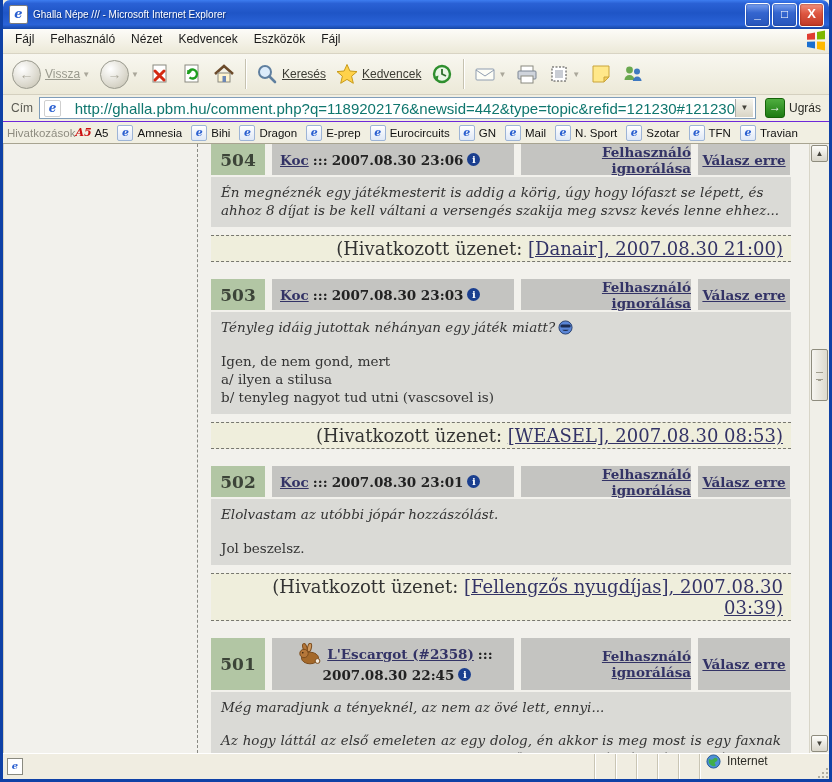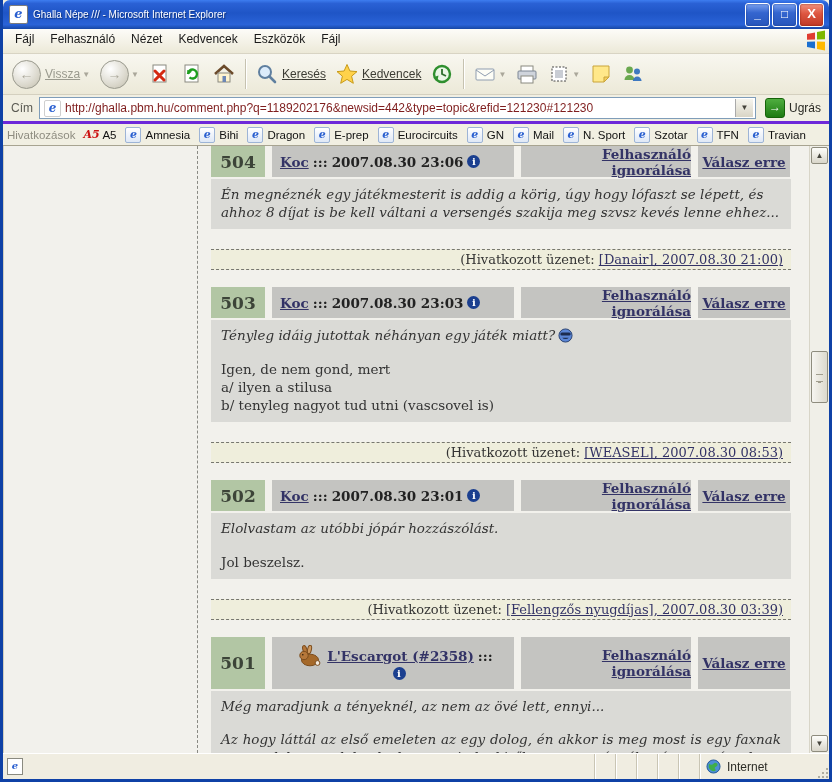--- a/index.html
+++ b/index.html
@@ -26,31 +26,31 @@
   .tbtn{display:flex;align-items:center;padding:2px 4px;margin:0 1px;font-size:12px;color:#3c3c34;}
   .tbtn .lbl{margin-left:4px;text-decoration:underline;}
   .tbtn.disabled{color:#9a9a8e;}
   .navcircle{width:27px;height:27px;border-radius:50%;border:1px solid #9a9a8e;
     background:radial-gradient(circle at 35% 30%,#ffffff,#d6d3c6 70%,#b8b5a6 100%);
     display:flex;align-items:center;justify-content:center;color:#aaa79a;font-size:14px;font-weight:bold;}
   .chev{font-size:8px;color:#aaa79a;margin-left:2px;}
   .sep{width:1px;height:30px;background:#c6c2b0;margin:0 5px;box-shadow:1px 0 0 #fff;}
   .ticon{width:22px;height:22px;}
   
-  .addressbar{height:26px;flex:0 0 26px;display:flex;align-items:center;background:#f1efe2;border-bottom:3px solid #6d28d9;padding:0 4px;font-size:12px;}
+  .addressbar{height:26px;flex:0 0 26px;display:flex;align-items:center;background:#f1efe2;border-bottom:1px solid #6d28d9;padding:0 4px;font-size:12px;}
   .addr-label{color:#5a5a52;margin:0 6px 0 4px;}
   .addr-input{flex:1;display:flex;align-items:center;background:#fff;border:1px solid #7f9db9;height:20px;padding:0 2px;}
   .addr-input .ie-fav{width:15px;height:15px;margin:0 4px 0 2px;color:#2a5fd0;font:italic bold 12px/14px "DejaVu Serif",serif;text-align:center;border:1px solid #cfcfcf;border-radius:2px;background:#fff;flex:0 0 15px;}
-  .addr-url{font-size:12px;color:#7f1d1d;white-space:nowrap;overflow:hidden;flex:1;}
+  .addr-url{font-size:15px;color:#0f766e;white-space:nowrap;overflow:hidden;flex:1;text-align:right;}
   .addr-drop{width:17px;height:18px;background:linear-gradient(180deg,#f6f5ee,#d9d5c6);border-left:1px solid #aaa;text-align:center;font-size:8px;line-height:18px;color:#44423a;}
   .go-btn{display:flex;align-items:center;margin-left:5px;padding:1px 4px;font-size:12px;color:#2a2a24;}
   .go-icon{width:18px;height:18px;border-radius:3px;background:linear-gradient(180deg,#4fae3f,#1d7a12);color:#fff;text-align:center;font-weight:bold;line-height:17px;margin-right:4px;border:1px solid #156309;}
   
   .linksbar{height:21px;flex:0 0 21px;display:flex;align-items:center;background:#f1efe2;border-bottom:1px solid #a8a491;padding:0 4px;font-size:11.5px;overflow:hidden;}
-  .links-label{color:#8e8c80;margin-right:8px;}
+  .links-label{color:#8e8c80;}
   .linkitem{display:flex;align-items:center;margin-right:9px;color:#111;white-space:nowrap;}
   .linkitem .fav{width:14px;height:14px;margin-right:4px;color:#2a5fd0;font:italic bold 11px/13px "DejaVu Serif",serif;text-align:center;background:linear-gradient(180deg,#fff,#dfe8f6);border:1px solid #9db4d6;border-radius:2px;flex:0 0 14px;}
   .linkitem .a5{width:16px;height:12px;margin-right:3px;color:#cc1111;font:italic bold 11px/12px "DejaVu Serif",serif;text-align:center;border:none;background:none;flex:0 0 16px;}
   
   .content{flex:1;position:relative;background:#f2f1ec;overflow:hidden;border-left:1px solid #d0cdbd;}
   .leftpanel{position:absolute;left:0;top:0;bottom:0;width:193px;border-right:1px dashed #8a8a84;background:#f2f1ec;}
   .posts{position:absolute;left:207px;top:0;width:582px;}
   .post{width:580px;margin-bottom:17px;font-family:"DejaVu Serif",serif;color:#333;}
   .p-head{display:grid;grid-template-columns:54px 242px 170px 92px;column-gap:7px;margin-bottom:2px;}
   .p-head.tall .p-cell{height:52px;}
@@ -64,40 +64,40 @@
   .p-act a{font-weight:bold;text-align:right;}
   .info-icon{display:inline-block;width:13px;height:13px;margin-left:4px;border-radius:50%;background:#1b3f8f;color:#fff;
     font:bold 10px/13px "DejaVu Serif",serif;text-align:center;vertical-align:middle;}
   .p-body{background:#dadad6;padding:6px 10px 8px 10px;font-size:13.5px;line-height:1.35;}
   .p-body p{margin:0 0 15px 0;}
   .p-body p:last-child{margin-bottom:0;}
   .quote{font-style:italic;}
   .plain{white-space:pre-line;}
   .just{text-align:justify;}
   .p-foot{background:#efeedc;border-top:1px dashed #77776f;border-bottom:1px dashed #77776f;text-align:right;
-    padding:2px 8px;font-size:13px;color:#333;margin-top:20px;}
+    padding:2px 8px;font-size:18px;color:#333;margin-top:8px;}
   .head2{display:flex;flex-direction:column;justify-content:center;line-height:1.5;}
   .head2 .row{display:flex;align-items:center;}
   .rabbit{margin-right:6px;}
   .smiley{vertical-align:-3px;margin-left:3px;}
   
   .vscroll{position:absolute;right:0;top:0;bottom:0;width:19px;background:#f0efe8;border-left:1px solid #d8d5c8;}
   .sbtn{position:absolute;left:1px;width:17px;height:17px;background:linear-gradient(180deg,#fdfdfa,#d9d6ca);
     border:1px solid #8e8c7e;border-radius:2px;box-sizing:border-box;text-align:center;font-size:8px;line-height:15px;color:#45443c;}
   .sbtn.up{top:1px;}
   .sbtn.down{bottom:1px;}
   .sthumb{position:absolute;left:1px;top:205px;width:17px;height:52px;background:linear-gradient(90deg,#f6f5f1,#dcd9cd);
     border:1px solid #8e8c7e;border-radius:2px;box-sizing:border-box;}
   .sthumb::after{content:"";position:absolute;left:4px;right:4px;top:22px;height:6px;
     border-top:1px solid #a09d8e;border-bottom:1px solid #a09d8e;box-shadow:0 3px 0 -2px #a09d8e;}
   
   .statusbar{height:25px;flex:0 0 25px;display:flex;align-items:stretch;background:#f0ede1;border-top:1px solid #fff;box-shadow:0 -1px 0 #b8b5a6;font-size:12px;color:#2c2c26;}
   .s-main{flex:1;display:flex;align-items:center;padding-left:4px;border-right:1px solid #c9c5b4;box-shadow:1px 0 0 #fff;}
   .s-cell{width:20px;border-right:1px solid #c9c5b4;box-shadow:1px 0 0 #fff;}
-  .s-zone{width:108px;display:flex;align-items:center;padding-left:6px;}
+  .s-zone{width:108px;display:flex;padding-left:6px;}
   .s-zone .g{margin-right:6px;}
   .s-grip{width:15px;display:flex;align-items:flex-end;justify-content:flex-end;}
   .doc-icon{width:14px;height:15px;background:#fff;border:1px solid #8a8a80;color:#2a5fd0;font:italic bold 10px/13px "DejaVu Serif",serif;text-align:center;}
 </style>
 </head>
 <body>
 
 <div class="window">
 
   <div class="titlebar">
@@ -373,20 +373,21 @@
                 <ellipse cx="12.5" cy="4.5" rx="1.9" ry="4.4" fill="#cf9a60" stroke="#7c4c1c" transform="rotate(12 12.5 4.5)"></ellipse>
                 <ellipse cx="13" cy="15" rx="8.5" ry="5.8" fill="#a5692a" stroke="#7c4c1c"></ellipse>
                 <circle cx="7" cy="10.5" r="4.2" fill="#b5773a" stroke="#7c4c1c"></circle>
                 <circle cx="5.8" cy="9.8" r="0.8" fill="#2c1a08"></circle>
                 <circle cx="20.5" cy="18" r="2.4" fill="#f4ece0" stroke="#7c4c1c"></circle>
               </svg>
               <a href="#">L'Escargot (#2358)</a>
               <span class="p-sep">:::</span>
             </span>
             <span class="row">
+              <span>2007.08.30 22:45</span>
               <span class="info-icon">i</span>
             </span>
           </div>
           <div class="p-cell p-act">
               <a href="#">Felhasználó ignorálása</a>
             </div>
           <div class="p-cell p-act">
               <a href="#">Válasz erre</a>
             </div>
         </div>

